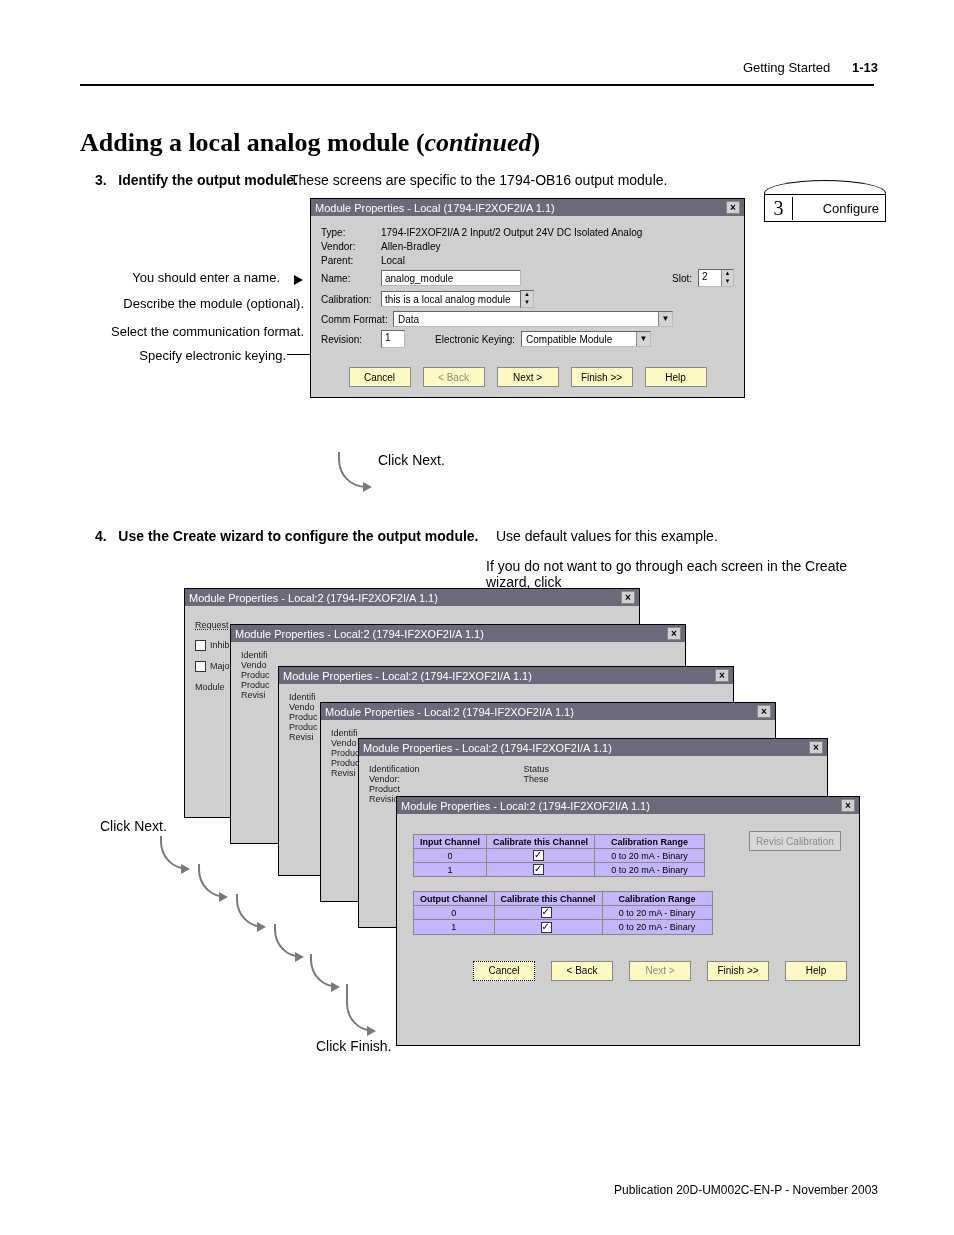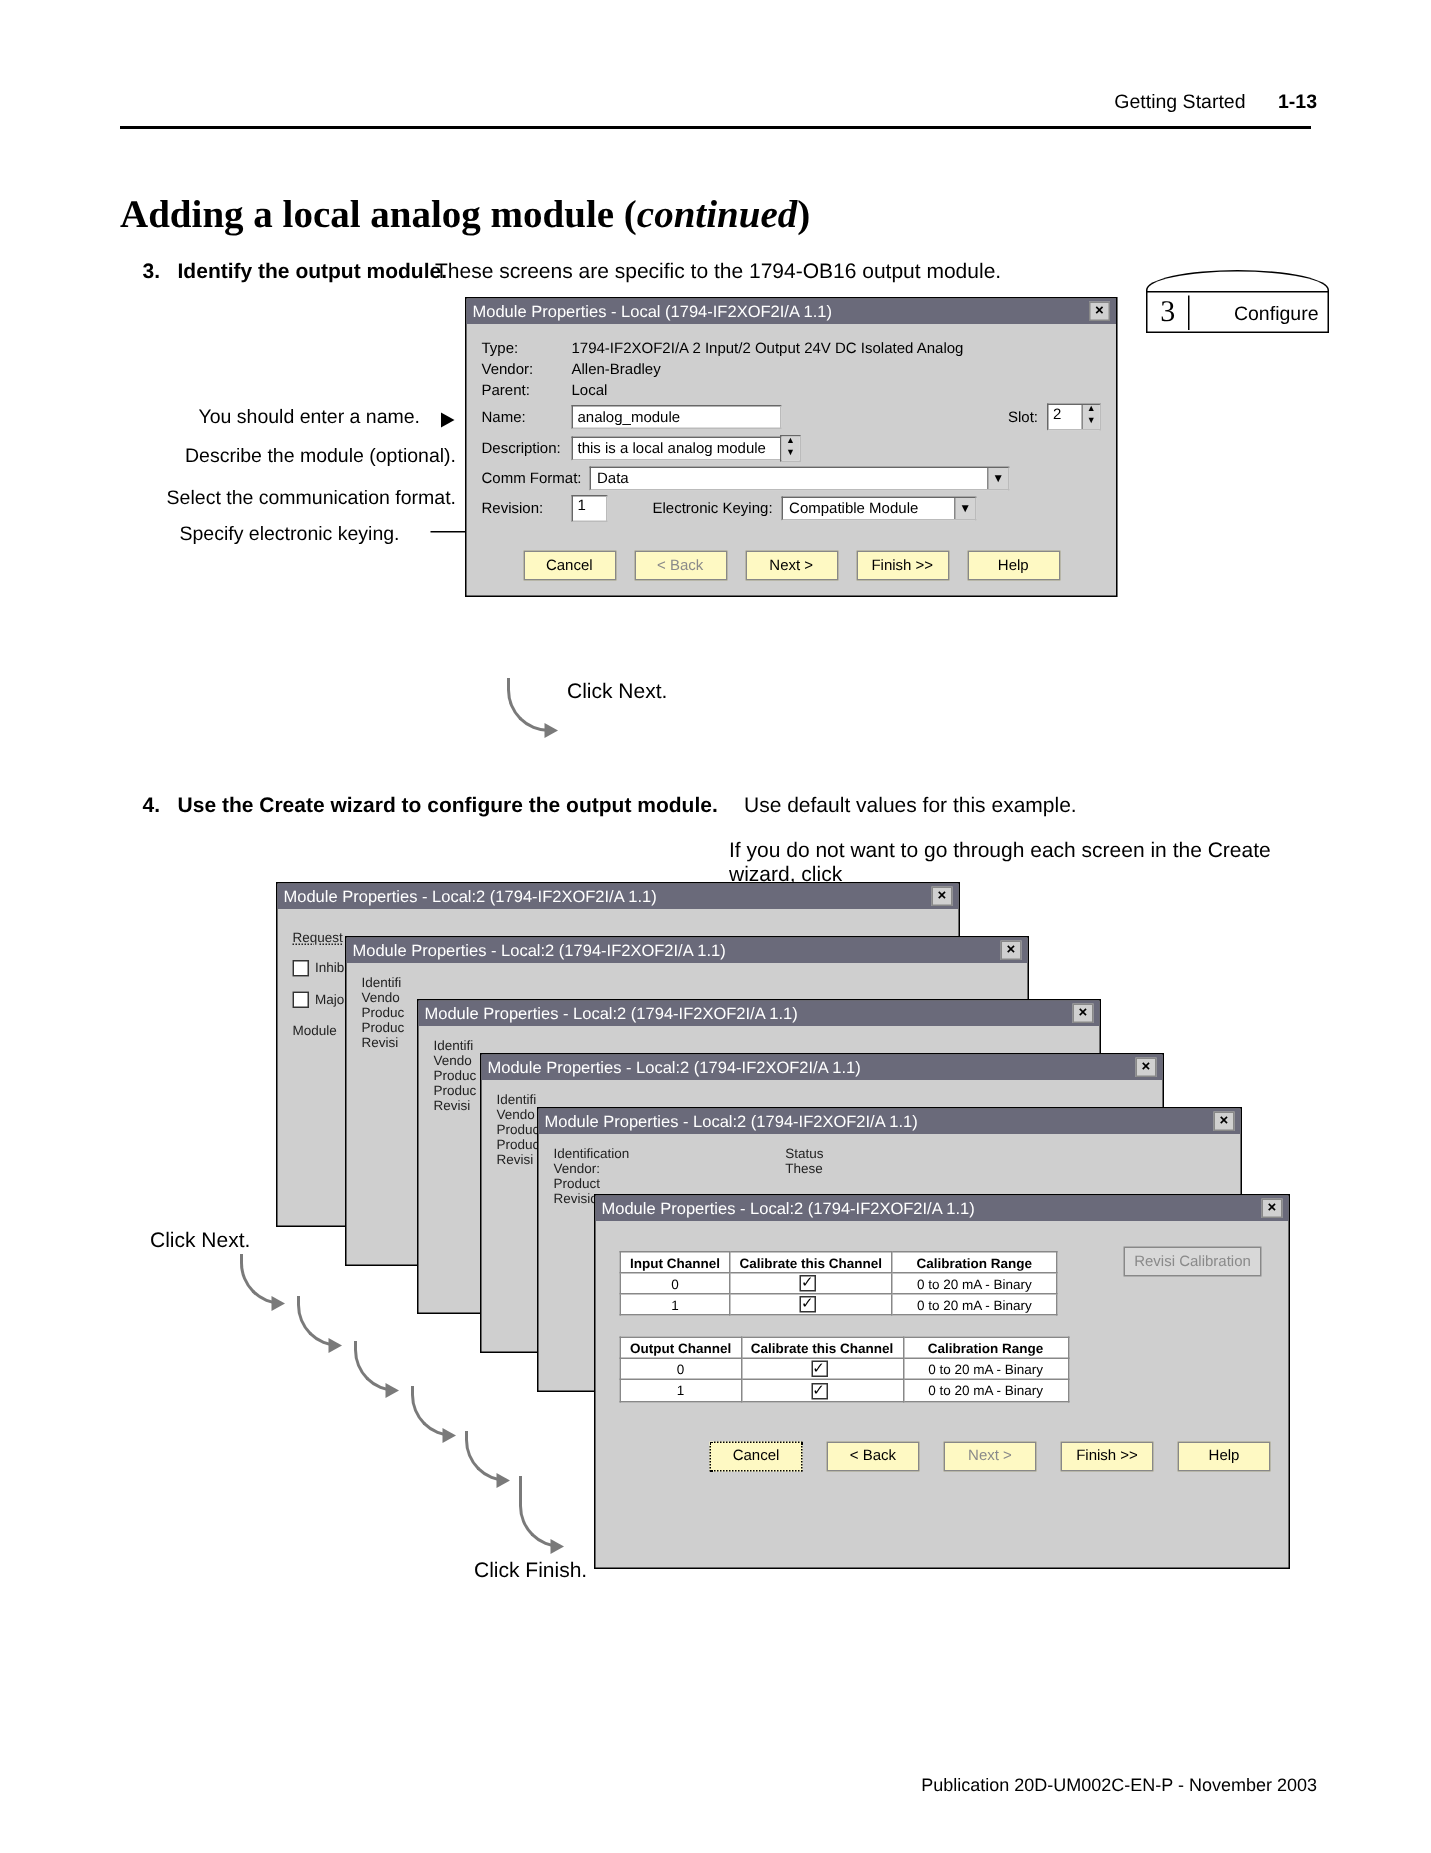--- a/index.html
+++ b/index.html
@@ -56,21 +56,21 @@
 
   
   .callout {
     position: absolute;
     font-size: 13px;
     text-align: right;
   }
   .callout.name-l   { top: 270px; left: 80px; width: 200px; }
   .callout.desc-l   { top: 296px; left: 80px; width: 224px; }
   .callout.comm-l   { top: 324px; left: 80px; width: 224px; }
-  .callout.key-l    { top: 348px; left: 100px; width: 186px; text-align: center; }
+  .callout.key-l    { top: 348px; left: 100px; width: 186px; }
 
   .arrowhead {
     position: absolute;
     width: 0; height: 0;
     border-top: 5px solid transparent;
     border-bottom: 5px solid transparent;
     border-left: 9px solid #000;
   }
   .a-name { top: 275px; left: 294px; }
   .a-desc { top: 301px; left: 310px; }
@@ -253,21 +253,21 @@
   .w1 { top: 588px; left: 184px; width: 456px; height: 230px; }
   .w2 { top: 624px; left: 230px; width: 456px; height: 220px; }
   .w3 { top: 666px; left: 278px; width: 456px; height: 210px; }
   .w4 { top: 702px; left: 320px; width: 456px; height: 200px; }
   .w5 { top: 738px; left: 358px; width: 470px; height: 190px; }
   .w6 { top: 796px; left: 396px; width: 464px; height: 250px; }
 
   .w1 .body, .w2 .body, .w3 .body, .w4 .body, .w5 .body { font-size:9px; color:#222; }
 
   .w6 .body { padding:20px 16px 8px; }
-  .w6 table { border-collapse: collapse; font-size:9px; background:#ffffff; }
+  .w6 table { border-collapse: collapse; font-size:9px; background:#c4b5fd; }
   .w6 table th, .w6 table td { border:1px solid #888; padding:1px 6px; text-align:center; height:14px; }
   .w6 .btnrow { justify-content: flex-end; gap:16px; padding:18px 12px 10px; }
   .w6 button.startcal {
     position:absolute; top: 34px; right: 18px;
     width: 92px; height: 20px;
     font-size: 10px; border:1px solid #888; background:#d8d8d8;
     color:#8a8a8a;
   }
 
   .click-next.c2 { position:absolute; top: 818px; left: 100px; font-size:14px; }
@@ -368,21 +368,21 @@
       <span class="spinner">
         <span class="sv">2</span>
         <span class="sbtns">
             <div>▲</div>
             <div>▼</div>
           </span>
       </span>
     </div>
 
     <div class="row">
-      <span class="lbl">Description:</span>
+      <span class="lbl">Calibration:</span>
       <input class="text" style="width: 140px;" value="this is a local analog module">
       <span class="spinner" style="width:14px;margin-left:-1px">
         <span class="sbtns" style="border:none">
             <div>▲</div>
             <div>▼</div>
           </span>
       </span>
     </div>
 
     <div class="row">

